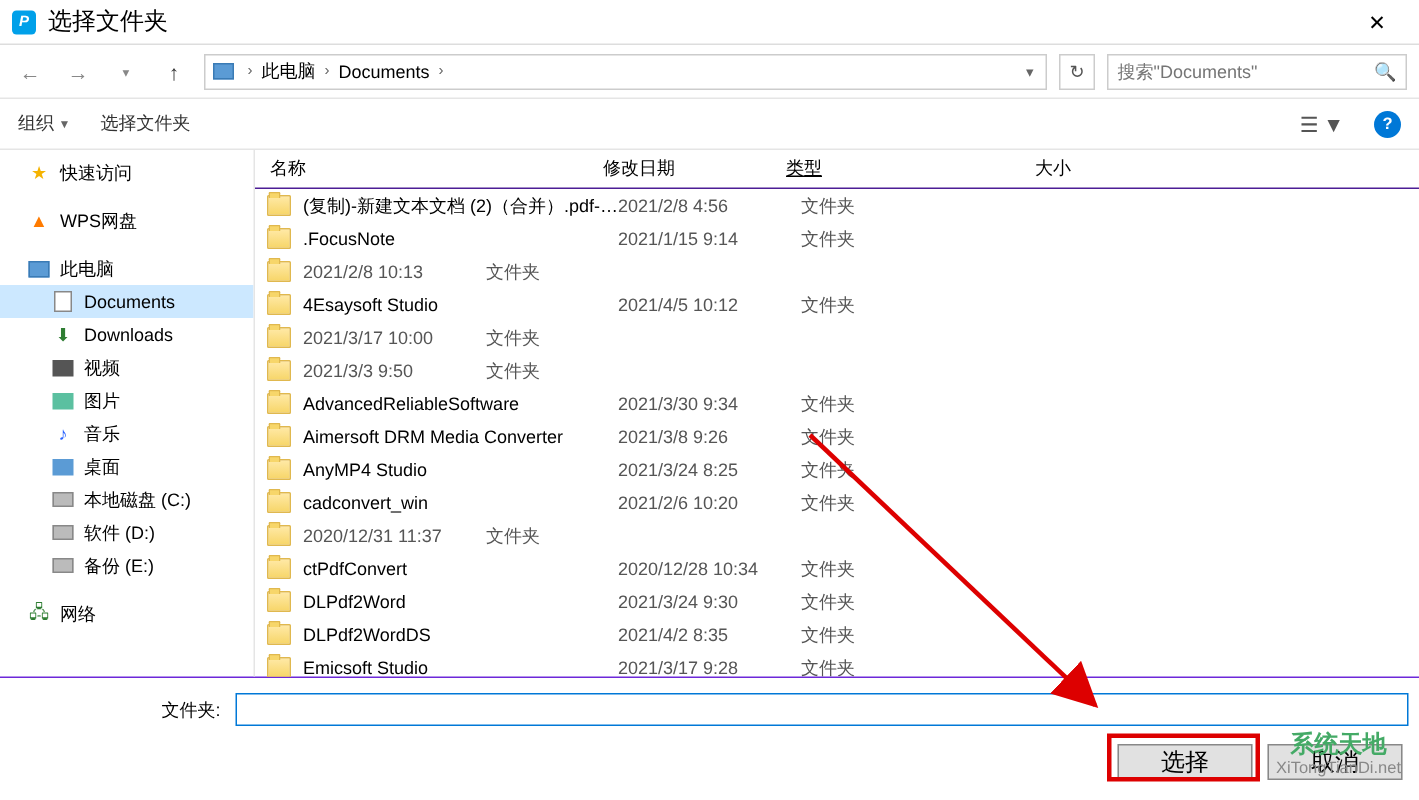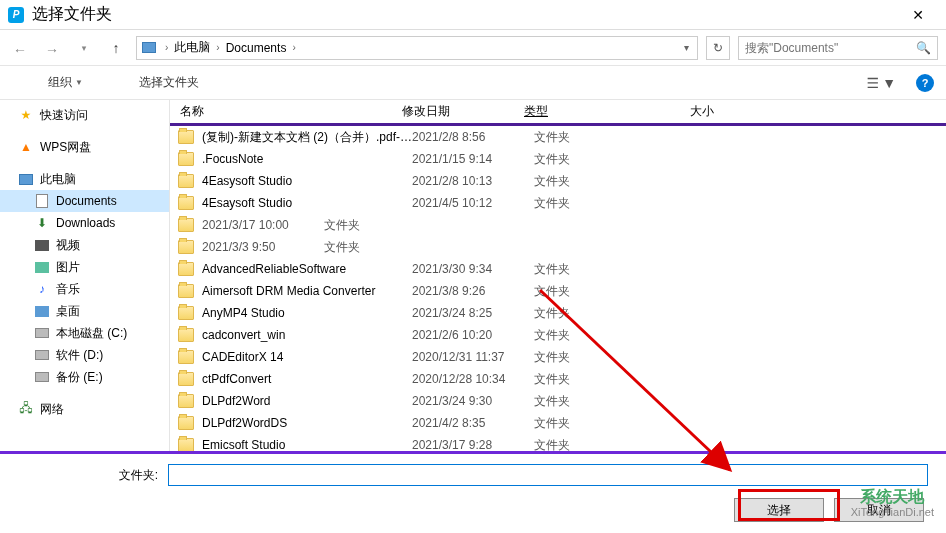--- a/index.html
+++ b/index.html
@@ -17,55 +17,55 @@
 .bc-icon { width: 16px; height: 16px; margin-right: 4px; display:flex; align-items:center; justify-content:center; }
 .bc-sep { padding: 0 4px; color: #666; font-size: 10px; }
 .bc-item { padding: 0 2px; }
 .bc-dropdown { margin-left: auto; color: #666; font-size: 10px; padding: 0 4px; }
 .refresh-btn { width: 24px; height: 24px; border: 1px solid #ccc; display: flex; align-items: center; justify-content: center; color: #555; }
 .search-box { width: 200px; height: 24px; border: 1px solid #ccc; display: flex; align-items: center; padding: 0 6px; }
 .search-input { border: none; outline: none; flex: 1; font-size: 12px; color: #888; background: transparent; }
 .search-icon { color: #555; font-size: 12px; }
 
 .toolbar { height: 34px; display: flex; align-items: center; padding: 0 12px; gap: 20px; border-bottom: 1px solid #e5e5e5; background: #fff; }
-.toolbar-item { font-size: 12px; color: #333; display: flex; align-items: center; gap: 3px; margin-left: 36px; }
+.toolbar-item { font-size: 12px; color: #333; display: flex; align-items: center; gap: 3px; }
 .toolbar-item .carat { font-size: 8px; color: #666; }
 .toolbar-spacer { flex: 1; }
 .view-btn { display: flex; align-items: center; gap: 3px; font-size: 14px; color: #555; }
 .help-btn { width: 18px; height: 18px; border-radius: 50%; background: #0078d7; color: #fff; display: flex; align-items: center; justify-content: center; font-size: 11px; font-weight: bold; }
 
 .body-area { display: flex; height: 351px; }
 .sidebar { width: 170px; border-right: 1px solid #e5e5e5; overflow-y: auto; padding-top: 4px; }
 .side-group { margin-bottom: 10px; }
 .side-item { display: flex; align-items: center; height: 22px; padding-left: 18px; gap: 6px; cursor: pointer; }
 .side-item.child { padding-left: 34px; }
 .side-item.selected { background: #cce8ff; }
 .side-icon { width: 16px; height: 16px; display: flex; align-items: center; justify-content: center; font-size: 12px; }
 
 .main { flex: 1; display: flex; flex-direction: column; overflow: hidden; }
-.col-headers { display: flex; height: 26px; border-bottom: 3px solid #4c1d95; align-items: center; padding-left: 8px; }
+.col-headers { display: flex; height: 26px; border-bottom: 1px solid #4c1d95; align-items: center; padding-left: 8px; }
 .col-name { width: 224px; padding-left: 2px; }
 .col-date { width: 122px; }
 .col-type { width: 110px; text-decoration: underline; }
 .col-size { width: 80px; text-align: right; }
 .file-list { flex: 1; overflow-y: auto; }
 .file-row { display: flex; align-items: center; height: 22px; padding-left: 8px; }
 .folder-icon { width: 16px; height: 14px; background: linear-gradient(#ffe9a6, #f7d66a); border: 1px solid #e0b84e; border-radius: 1px; margin-right: 8px; position: relative; }
 .folder-icon::before { content: ''; position: absolute; top: -3px; left: 0; width: 6px; height: 3px; background: #f7d66a; border: 1px solid #e0b84e; border-bottom: none; border-radius: 1px 1px 0 0; }
 .cell-name { width: 210px; white-space: nowrap; overflow: hidden; text-overflow: ellipsis; }
 .cell-date { width: 122px; color: #555; }
 .cell-type { width: 110px; color: #555; }
 .cell-size { width: 80px; color: #555; }
 
-.footer { padding: 10px 18px; border-top: 3px solid #6d28d9; }
+.footer { padding: 10px 7px; border-top: 1px solid #6d28d9; }
 .folder-input-row { display: flex; align-items: center; gap: 10px; margin-bottom: 12px; }
 .folder-label { width: 140px; text-align: right; }
 .folder-input { flex: 1; height: 22px; border: 1px solid #0078d7; padding: 0 4px; outline: none; }
 .button-row { display: flex; justify-content: flex-end; gap: 10px; padding-right: 4px;}
-.btn { min-width: 90px; height: 24px; border: 1px solid #888; background: #e1e1e1; cursor: pointer; font-size: 12px; }
+.btn { min-width: 90px; height: 24px; border: 1px solid #888; background: #e1e1e1; cursor: pointer; font-size: 16px; }
 .btn.primary { background: #e1e1e1; }
 
 .annotation-arrow { position: absolute; pointer-events: none; }
 .watermark { position: absolute; right: 12px; bottom: 14px; font-size: 11px; color: #888; text-align: center; line-height: 1.2; }
 .watermark .cn { font-size: 16px; font-weight: bold; color: #4a6; }
 
 
 .ic-star { color: #f5b301; }
 .ic-wps { color: #ff7b00; }
 .ic-pc { color: #4a8; background:#5b9bd5; width:14px; height:11px; border:1px solid #3a7bb5;}
@@ -213,34 +213,33 @@
     <div class="col-headers">
       <div class="col-name">名称</div>
       <div class="col-date">修改日期</div>
       <div class="col-type">类型</div>
       <div class="col-size">大小</div>
     </div>
     <div class="file-list" id="file-list">
         <div class="file-row">
           <span class="folder-icon"></span>
           <span class="cell-name">(复制)-新建文本文档 (2)（合并）.pdf-2...</span>
-          <span class="cell-date">2021/2/8 8:56</span>
+          <span class="cell-date">2021/2/8 4:56</span>
           <span class="cell-type">文件夹</span>
           <span class="cell-size"></span>
         </div>
         <div class="file-row">
           <span class="folder-icon"></span>
           <span class="cell-name">.FocusNote</span>
           <span class="cell-date">2021/1/15 9:14</span>
           <span class="cell-type">文件夹</span>
           <span class="cell-size"></span>
         </div>
         <div class="file-row">
           <span class="folder-icon"></span>
-          <span class="cell-name">4Easysoft Studio</span>
           <span class="cell-date">2021/2/8 10:13</span>
           <span class="cell-type">文件夹</span>
           <span class="cell-size"></span>
         </div>
         <div class="file-row">
           <span class="folder-icon"></span>
           <span class="cell-name">4Esaysoft Studio</span>
           <span class="cell-date">2021/4/5 10:12</span>
           <span class="cell-type">文件夹</span>
           <span class="cell-size"></span>
@@ -280,21 +279,20 @@
         </div>
         <div class="file-row">
           <span class="folder-icon"></span>
           <span class="cell-name">cadconvert_win</span>
           <span class="cell-date">2021/2/6 10:20</span>
           <span class="cell-type">文件夹</span>
           <span class="cell-size"></span>
         </div>
         <div class="file-row">
           <span class="folder-icon"></span>
-          <span class="cell-name">CADEditorX 14</span>
           <span class="cell-date">2020/12/31 11:37</span>
           <span class="cell-type">文件夹</span>
           <span class="cell-size"></span>
         </div>
         <div class="file-row">
           <span class="folder-icon"></span>
           <span class="cell-name">ctPdfConvert</span>
           <span class="cell-date">2020/12/28 10:34</span>
           <span class="cell-type">文件夹</span>
           <span class="cell-size"></span>

